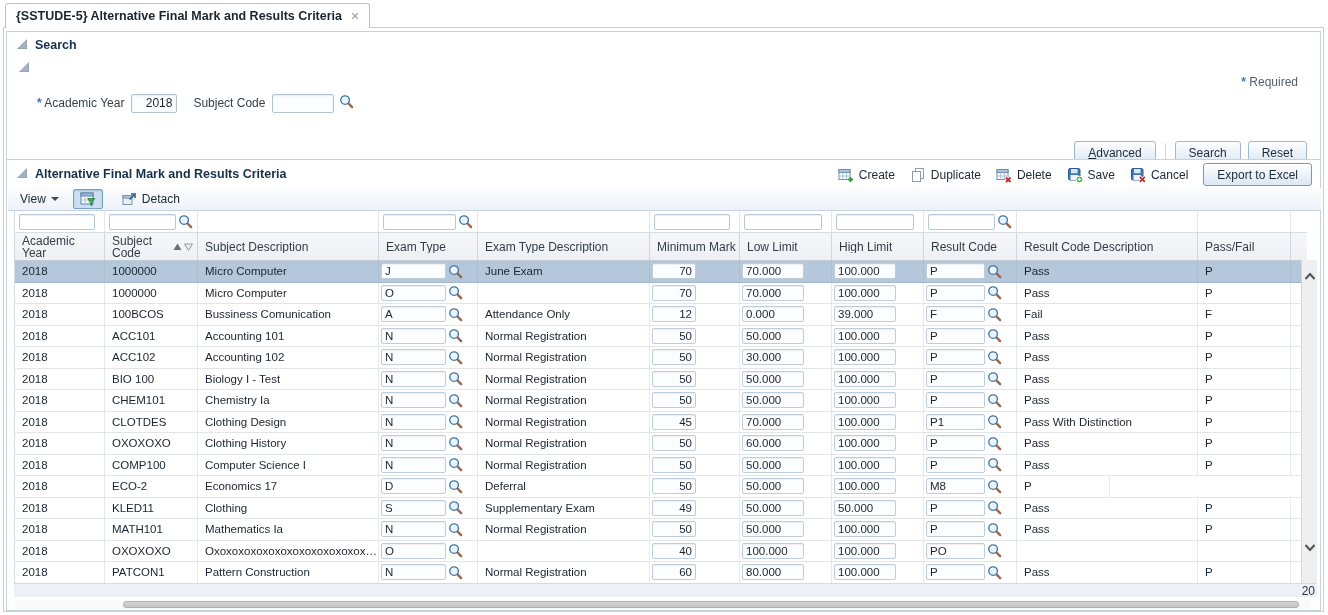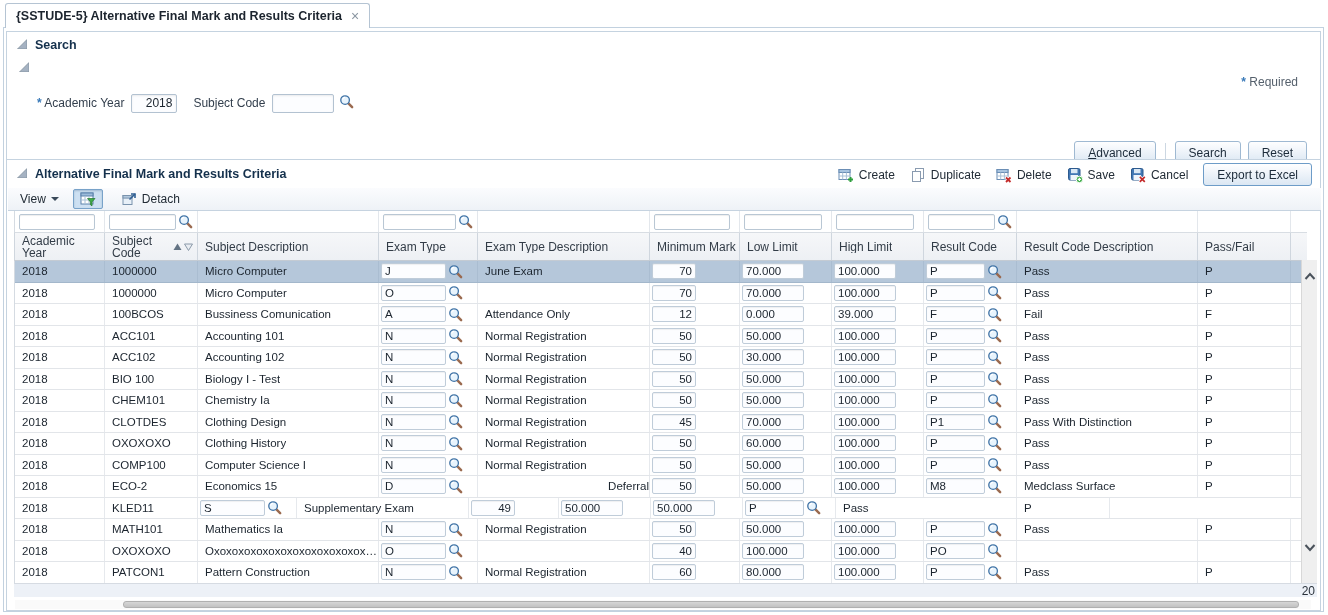--- a/index.html
+++ b/index.html
@@ -778,63 +778,63 @@
           </div>
         </div>
         <div class="trow">
           <div class="tcell tcell-text" style="width: 90px;">
             <span class="celltext">2018</span>
           </div>
           <div class="tcell tcell-text" style="width: 93px;">
             <span class="celltext">ECO-2</span>
           </div>
           <div class="tcell tcell-text" style="width: 181px;">
-            <span class="celltext">Economics 15</span>
+            <span class="celltext">Economics 17</span>
           </div>
           <div class="tcell tcell-lov" style="width: 99px;">
             <input class="cell-input" value="D" style="width: 65px;">
             <svg class="mag" width="15" height="15" viewBox="0 0 16 16" style="margin-left: 2px;">
               <line x1="9.5" y1="9.5" x2="14" y2="14" stroke="#9a6a4f" stroke-width="2.6" stroke-linecap="round"></line>
               <circle cx="6.5" cy="6.5" r="4.6" fill="#e8f4fd" stroke="#3f72a5" stroke-width="1.4"></circle>
               <path d="M4 5.5 A3.2 3.2 0 0 1 6 3.6" stroke="#ffffff" stroke-width="1.2" fill="none" stroke-linecap="round"></path>
             </svg>
           </div>
-          <div class="tcell tcell-text" style="width: 172px; justify-content: flex-end;">
+          <div class="tcell tcell-text" style="width: 172px;">
             <span class="celltext">Deferral</span>
           </div>
           <div class="tcell tcell-num" style="width: 90px;">
             <input class="cell-input num" value="50" style="width: 44px;">
           </div>
           <div class="tcell tcell-dec" style="width: 92px;">
             <input class="cell-input" value="50.000" style="width: 62px;">
           </div>
           <div class="tcell tcell-dec" style="width: 92px;">
             <input class="cell-input" value="100.000" style="width: 62px;">
           </div>
           <div class="tcell tcell-lov" style="width: 93px;">
             <input class="cell-input" value="M8" style="width: 59px;">
             <svg class="mag" width="15" height="15" viewBox="0 0 16 16" style="margin-left: 2px;">
               <line x1="9.5" y1="9.5" x2="14" y2="14" stroke="#9a6a4f" stroke-width="2.6" stroke-linecap="round"></line>
               <circle cx="6.5" cy="6.5" r="4.6" fill="#e8f4fd" stroke="#3f72a5" stroke-width="1.4"></circle>
               <path d="M4 5.5 A3.2 3.2 0 0 1 6 3.6" stroke="#ffffff" stroke-width="1.2" fill="none" stroke-linecap="round"></path>
             </svg>
           </div>
-          <div class="tcell tcell-text" style="width: 181px;">
-            <span class="celltext">Medclass Surface</span>
-          </div>
           <div class="tcell tcell-text" style="width: 93px;">
             <span class="celltext">P</span>
           </div>
         </div>
         <div class="trow">
           <div class="tcell tcell-text" style="width: 90px;">
             <span class="celltext">2018</span>
           </div>
           <div class="tcell tcell-text" style="width: 93px;">
             <span class="celltext">KLED11</span>
+          </div>
+          <div class="tcell tcell-text" style="width: 181px;">
+            <span class="celltext">Clothing</span>
           </div>
           <div class="tcell tcell-lov" style="width: 99px;">
             <input class="cell-input" value="S" style="width: 65px;">
             <svg class="mag" width="15" height="15" viewBox="0 0 16 16" style="margin-left: 2px;">
               <line x1="9.5" y1="9.5" x2="14" y2="14" stroke="#9a6a4f" stroke-width="2.6" stroke-linecap="round"></line>
               <circle cx="6.5" cy="6.5" r="4.6" fill="#e8f4fd" stroke="#3f72a5" stroke-width="1.4"></circle>
               <path d="M4 5.5 A3.2 3.2 0 0 1 6 3.6" stroke="#ffffff" stroke-width="1.2" fill="none" stroke-linecap="round"></path>
             </svg>
           </div>
           <div class="tcell tcell-text" style="width: 172px;">

